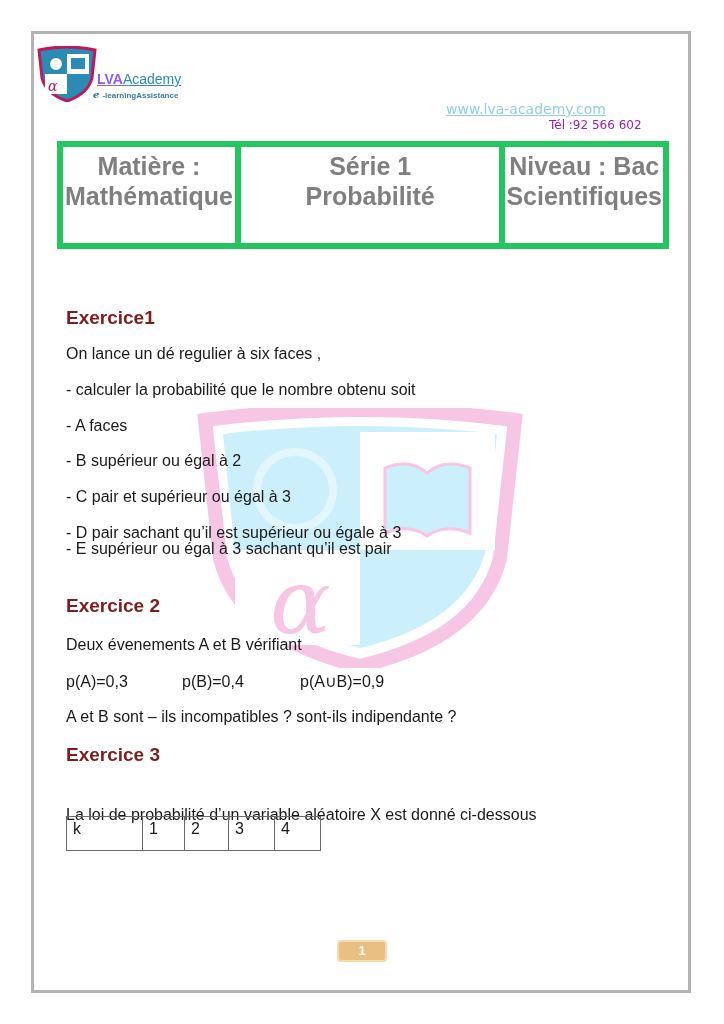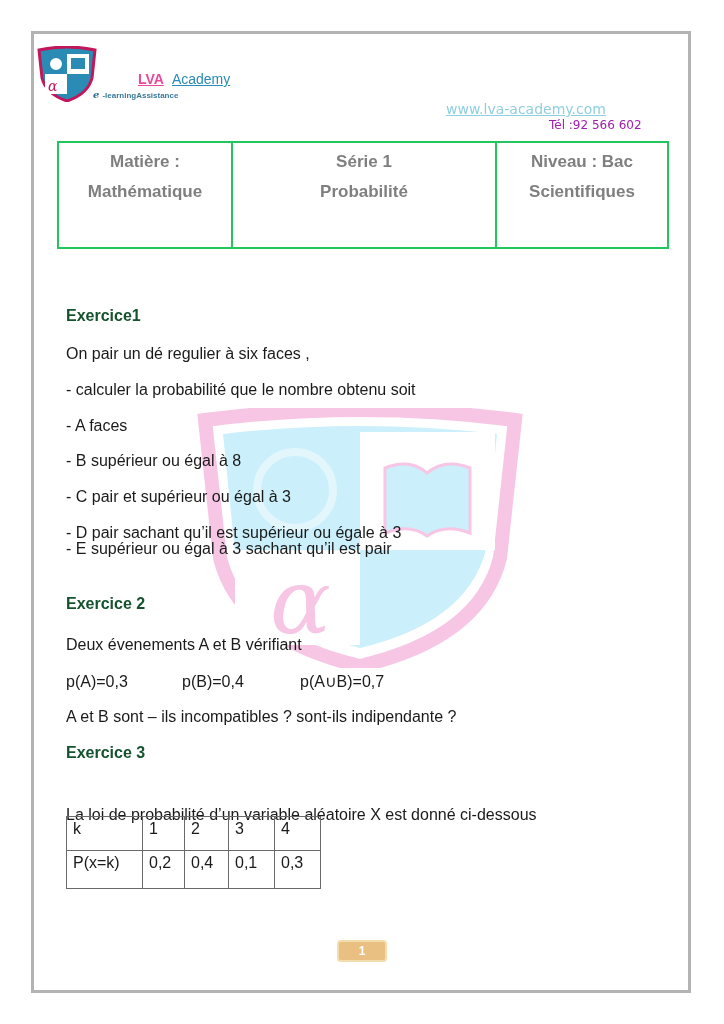--- a/index.html
+++ b/index.html
@@ -3,32 +3,32 @@
 <meta charset="utf-8">
 <style>
   html, body { margin: 0; padding: 0; background: #ffffff; }
   body { width: 724px; height: 1024px; position: relative; overflow: hidden;
          font-family: "Liberation Sans", sans-serif; }
   .page-frame { position: absolute; left: 31px; top: 31px; width: 660px; height: 962px;
                 border: 3px solid #b3b3b3; box-sizing: border-box; background: #fff; }
   .watermark { position: absolute; left: 195px; top: 408px; width: 330px; height: 260px; opacity: 0.95; }
   .logo { position: absolute; left: 36px; top: 46px; width: 62px; height: 56px; }
   .brand { position: absolute; left: 97px; top: 71px; font-size: 14px; color: #2a7a99; }
-  .brand .lva { color: #ec4899; font-weight: bold; text-decoration: underline; margin-left: 41px; }
-  .brand .acad { color: #2a8bb5; text-decoration: underline; margin-left: 8px; }
+  .brand .lva { color: #8b5cf6; font-weight: bold; text-decoration: underline; }
+  .brand .acad { color: #2a8bb5; text-decoration: underline; }
   .tagline { position: absolute; left: 93px; top: 89px; font-size: 8px; color: #3a7a9a; font-weight: bold; }
   .tagline .e { font-style: italic; font-family: "DejaVu Serif", serif; font-size: 10px; color:#2a6a8a; margin-right: 3px; }
   .website { position: absolute; left: 446px; top: 101px; font-family: "DejaVu Sans", sans-serif; font-size: 14px;
              color: #8fcfe0; text-decoration: underline; }
   .tel { position: absolute; left: 549px; top: 118px; font-family: "DejaVu Sans", sans-serif; font-size: 12px; color: #a21caf; }
   table.header-table { position: absolute; left: 57px; top: 141px; width: 612px; height: 108px;
                        border-collapse: collapse; }
-  table.header-table td { border: 2px solid #22c55e; vertical-align: top; text-align: center;
-                          color: #7f7f7f; font-weight: bold; font-size: 17px; line-height: 30px; padding-top: 4px; }
-  .exercise-title { position: absolute; left: 66px; color: #14532d; font-weight: bold; font-size: 16px; }
+  table.header-table td { border: 6px solid #22c55e; vertical-align: top; text-align: center;
+                          color: #7f7f7f; font-weight: bold; font-size: 25px; line-height: 30px; padding-top: 4px; }
+  .exercise-title { position: absolute; left: 66px; color: #7f1d1d; font-weight: bold; font-size: 19px; }
   .line { position: absolute; left: 66px; font-size: 16px; color: #1a1a1a; white-space: nowrap; }
   .pval { display: inline-block; }
   table.prob-table { position: absolute; left: 66px; top: 816px; border-collapse: collapse; font-size: 16px; color: #1a1a1a; }
   table.prob-table td { border: 1px solid #6a6a6a; height: 34px; padding: 0 6px; text-align: left; vertical-align: top; padding-top: 3px; box-sizing: border-box; }
   .page-number { position: absolute; left: 337px; top: 940px; width: 50px; height: 22px; background: #e9bf82;
                  border: 2px solid #f3dcae; border-radius: 4px; box-sizing: border-box; color: #fff; font-weight: bold;
                  font-size: 12px; text-align: center; line-height: 18px; }
 </style>
 </head>
 <body>
@@ -72,50 +72,43 @@
     </td>
     <td>
       <div>Niveau : Bac</div>
       <div>Scientifiques</div>
     </td>
   </tr>
 </tbody>
   </table>
 
 <div class="exercise-title" style="top:307px">Exercice1</div>
-<div class="line" style="top:345px">On pair un dé regulier à six faces ,</div>
+<div class="line" style="top:345px">On lance un dé regulier à six faces ,</div>
 <div class="line" style="top:381px">- calculer la probabilité que le nombre obtenu soit</div>
 <div class="line" style="top:417px">- A faces</div>
-<div class="line" style="top:452px">- B supérieur ou égal à 8</div>
+<div class="line" style="top:452px">- B supérieur ou égal à 2</div>
 <div class="line" style="top:488px">- C pair et supérieur ou égal à 3</div>
 <div class="line" style="top:524px">- D pair sachant qu’il est supérieur ou égale à 3</div>
 <div class="line" style="top:540px">- E supérieur ou égal à 3 sachant qu’il est pair</div>
 
 <div class="exercise-title" style="top:595px">Exercice 2</div>
 <div class="line" style="top:636px">Deux évenements A et B vérifiant</div>
 <div class="line" style="top:672px">
-  <span class="pval" style="width:116px">p(A)=0,3</span><span class="pval" style="width:118px">p(B)=0,4</span><span class="pval">p(A∪B)=0,7</span>
+  <span class="pval" style="width:116px">p(A)=0,3</span><span class="pval" style="width:118px">p(B)=0,4</span><span class="pval">p(A∪B)=0,9</span>
 </div>
 <div class="line" style="top:708px">A et B sont – ils incompatibles ? sont-ils indipendante ?</div>
 
 <div class="exercise-title" style="top:744px">Exercice 3</div>
 <div class="line" style="top:806px">La loi de probabilité d’un variable aléatoire X est donné ci-dessous</div>
 
 <table class="prob-table">
   <tbody>
       <tr>
     <td style="width:76px">k</td>
     <td style="width:42px">1</td>
     <td style="width:44px">2</td>
     <td style="width:46px">3</td>
     <td style="width:46px">4</td>
   </tr>
-  <tr>
-    <td style="height:38px">P(x=k)</td>
-    <td>0,2</td>
-    <td>0,4</td>
-    <td>0,1</td>
-    <td>0,3</td>
-  </tr>
 </tbody>
   </table>
 
 <div class="page-number">1</div>
 
 </body></html>

